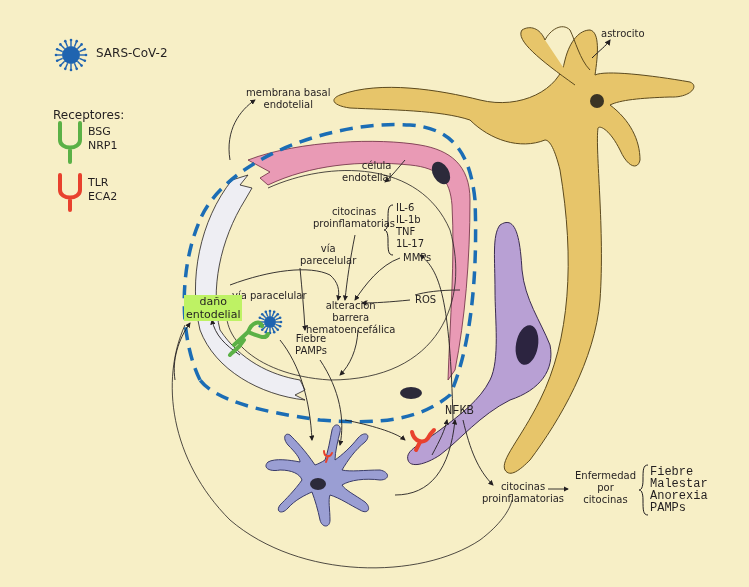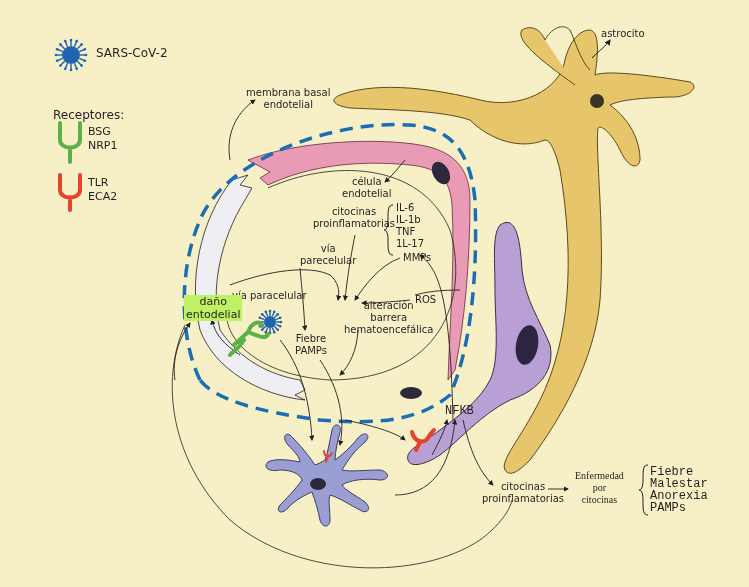--- a/index.html
+++ b/index.html
@@ -166,60 +166,60 @@
 <div class="leg-text" style="left:88px;top:176px;">
   <div>TLR</div>
   <div>ECA2</div>
 </div>
 
 <div class="lbl c" style="left:246px;top:87px;">
   <div>membrana basal</div>
   <div>endotelial</div>
 </div>
 <div class="lbl" style="left:601px;top:28px;">astrocito</div>
-<div class="lbl c" style="left:342px;top:176px;">
+<div class="lbl c" style="left:342px;top:160px;text-align:right;">
   <div>célula</div>
   <div>endotelial</div>
 </div>
 <div class="lbl c" style="left:313px;top:206px;">
   <div>citocinas</div>
   <div>proinflamatorias</div>
 </div>
 <div class="lbl" style="left:396px;top:202px;">
   <div>IL-6</div>
   <div>IL-1b</div>
   <div>TNF</div>
   <div>1L-17</div>
 </div>
 <div class="lbl c" style="left:300px;top:243px;">
   <div>vía</div>
   <div>parecelular</div>
 </div>
 <div class="lbl" style="left:403px;top:252px;">MMPs</div>
 <div class="lbl" style="left:415px;top:294px;text-align:center;">ROS</div>
-<div class="lbl c" style="left:316px;top:300px;padding-left:28px;">
+<div class="lbl c" style="left:306px;top:300px;">
   <div>alteración</div>
   <div>barrera</div>
   <div>hematoencefálica</div>
 </div>
 <div class="lbl" style="left:232px;top:290px;">vía paracelular</div>
 <div class="lbl c" style="left:184px;top:295px;font-size:11px;line-height:13px;background:#bef264;padding:0 2px;">
   <div>daño</div>
   <div>entodelial</div>
 </div>
 <div class="lbl c" style="left:295px;top:333px;">
   <div>Fiebre</div>
   <div>PAMPs</div>
 </div>
 <div class="lbl small" style="left:445px;top:406px;">NFKB</div>
 <div class="lbl c" style="left:482px;top:481px;">
   <div>citocinas</div>
   <div>proinflamatorias</div>
 </div>
-<div class="lbl c" style="left:575px;top:470px;font-family:Liberation Serif, serif;">
+<div class="lbl c" style="left:575px;top:470px;">
   <div>Enfermedad</div>
   <div>por</div>
   <div>citocinas</div>
 </div>
 <div class="lbl small" style="left:650px;top:466px;line-height:12px;">
   <div>Fiebre</div>
   <div>Malestar</div>
   <div>Anorexia</div>
   <div>PAMPs</div>
 </div>

